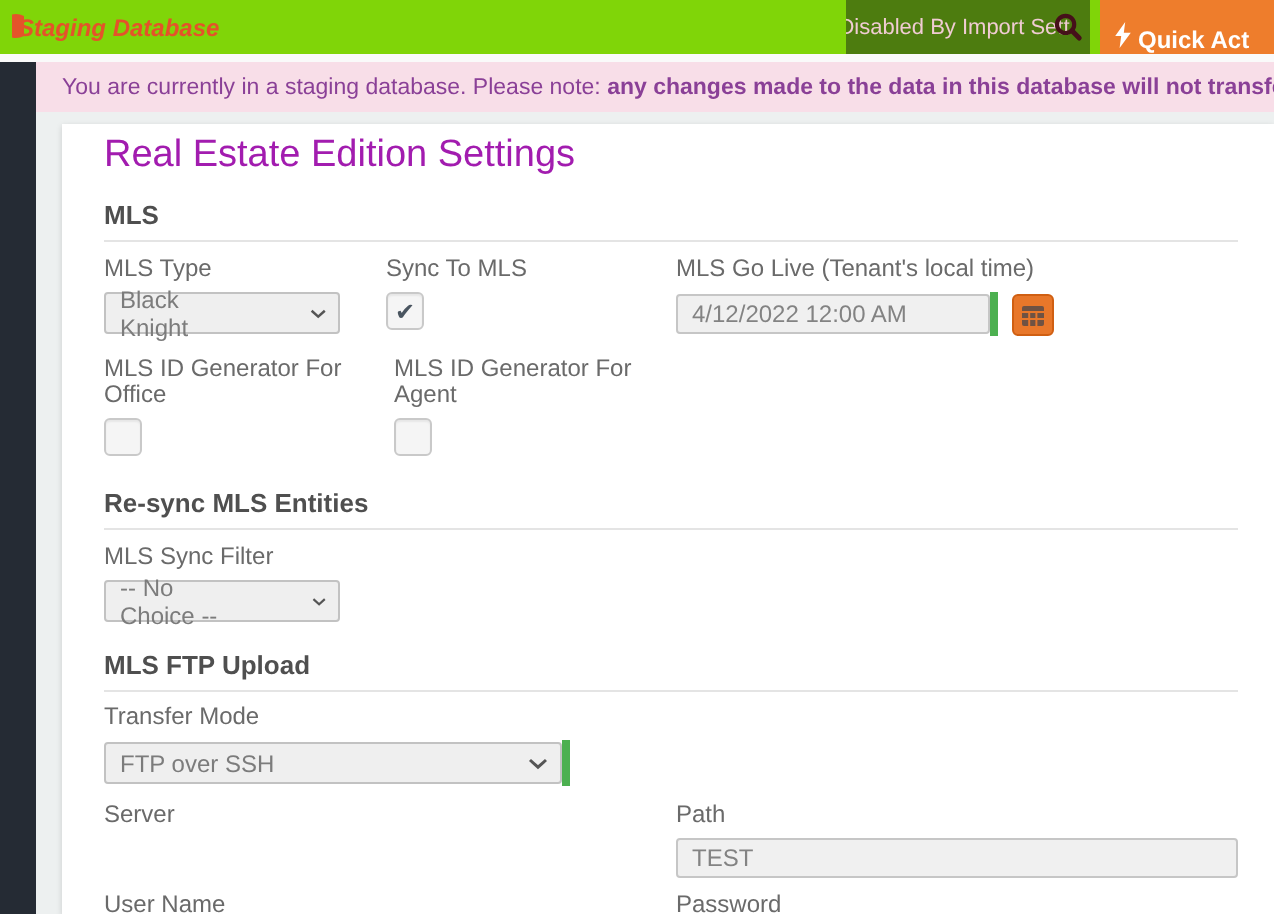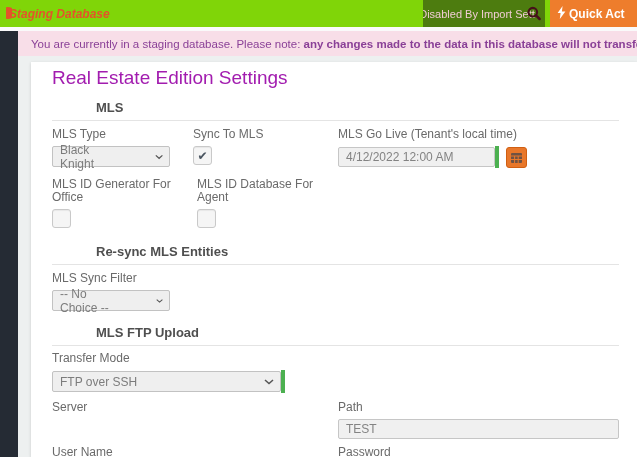--- a/index.html
+++ b/index.html
@@ -11,33 +11,33 @@
   
   .topbar { position:absolute; left:0; top:0; width:637px; height:27px; background:#80d508; }
   .staging { position:absolute; left:9px; top:0; height:27px; display:flex; align-items:center;
              color:#e4532a; font-style:italic; font-weight:bold; font-size:12px; white-space:nowrap; }
   .staging-icon { position:absolute; left:-3px; top:7px; }
   .btn-disabled { position:absolute; left:423px; top:0; width:122px; height:27px; background:#4d7c0f;
                   color:#f0ccd3; font-size:11px; display:flex; align-items:center; justify-content:center;
                   padding-right:14px; cursor:pointer; white-space:nowrap; overflow:hidden; }
   .magnifier { position:absolute; right:3px; top:6px; }
   .btn-quick { position:absolute; left:550px; top:0; width:87px; height:27px; background:#ee7d2c;
-               color:#ffffff; font-weight:bold; font-size:12px; display:flex; align-items:center;
+               color:#ffffff; font-weight:bold; font-size:12px; display:flex; align-items:flex-end;
                padding-left:7px; gap:3px; cursor:pointer; white-space:nowrap; overflow:hidden; }
   .strip { position:absolute; left:0; top:27px; width:637px; height:4px; background:#fafafa; }
   
   .sidebar { position:absolute; left:0; top:31px; width:18px; height:426px; background:#252b34; }
   .banner { position:absolute; left:18px; top:31px; width:619px; height:25px; background:#f8dee8;
             color:#8a4097; font-size:11.5px; display:flex; align-items:center; padding-left:13px;
             white-space:nowrap; overflow:hidden; }
   .card { position:absolute; left:31px; top:62px; width:606px; height:395px; background:#ffffff;
           box-shadow:0 1px 3px rgba(0,0,0,0.15); padding:4px 18px 0 21px; }
   
   .title { font-size:19px; font-weight:400; color:#a21caf; line-height:24px; margin:0; }
-  .sec-head { font-size:13px; font-weight:bold; color:#4f4f4f; line-height:14px;margin-left:44px; }
+  .sec-head { font-size:13px; font-weight:bold; color:#4f4f4f; line-height:14px; }
   .mt10 { margin-top:11px; } .mt14 { margin-top:15px; } .mt16 { margin-top:17px; }
   .rule { border-bottom:1px solid #e4e4e4; margin-top:5px; }
   .row { display:flex; align-items:flex-start; }
   .row1 { margin-top:7px; } .row2 { margin-top:10px; } .rowio { margin-top:8px; }
   .col-a { width:141px; } .col-b { width:145px; } .col-c { flex:1; } .col-w { width:286px; }
   .lbl { font-size:12px; color:#6a6a6a; line-height:13px; display:block; margin-bottom:5px; }
   .lbl-wrap { width:130px; }
   .ctl-row { display:flex; align-items:center; }
   .select { height:21px; background:#efefef; border:1px solid #c2c2c2; border-radius:2px;
             display:flex; align-items:center; justify-content:space-between;
@@ -135,21 +135,21 @@
   </div>
 
   <div class="row row2">
     <div class="col-b">
       <span class="lbl lbl-wrap">MLS ID Generator For Office</span>
       <div class="checkbox">
         <span></span>
       </div>
     </div>
     <div class="col-b">
-      <span class="lbl lbl-wrap">MLS ID Database For Agent</span>
+      <span class="lbl lbl-wrap">MLS ID Generator For Agent</span>
       <div class="checkbox">
         <span></span>
       </div>
     </div>
   </div>
 
   <div class="sec-head mt16">Re-sync MLS Entities</div>
   <div class="rule"></div>
 
   <div class="row1" style="margin-top:7px;">

